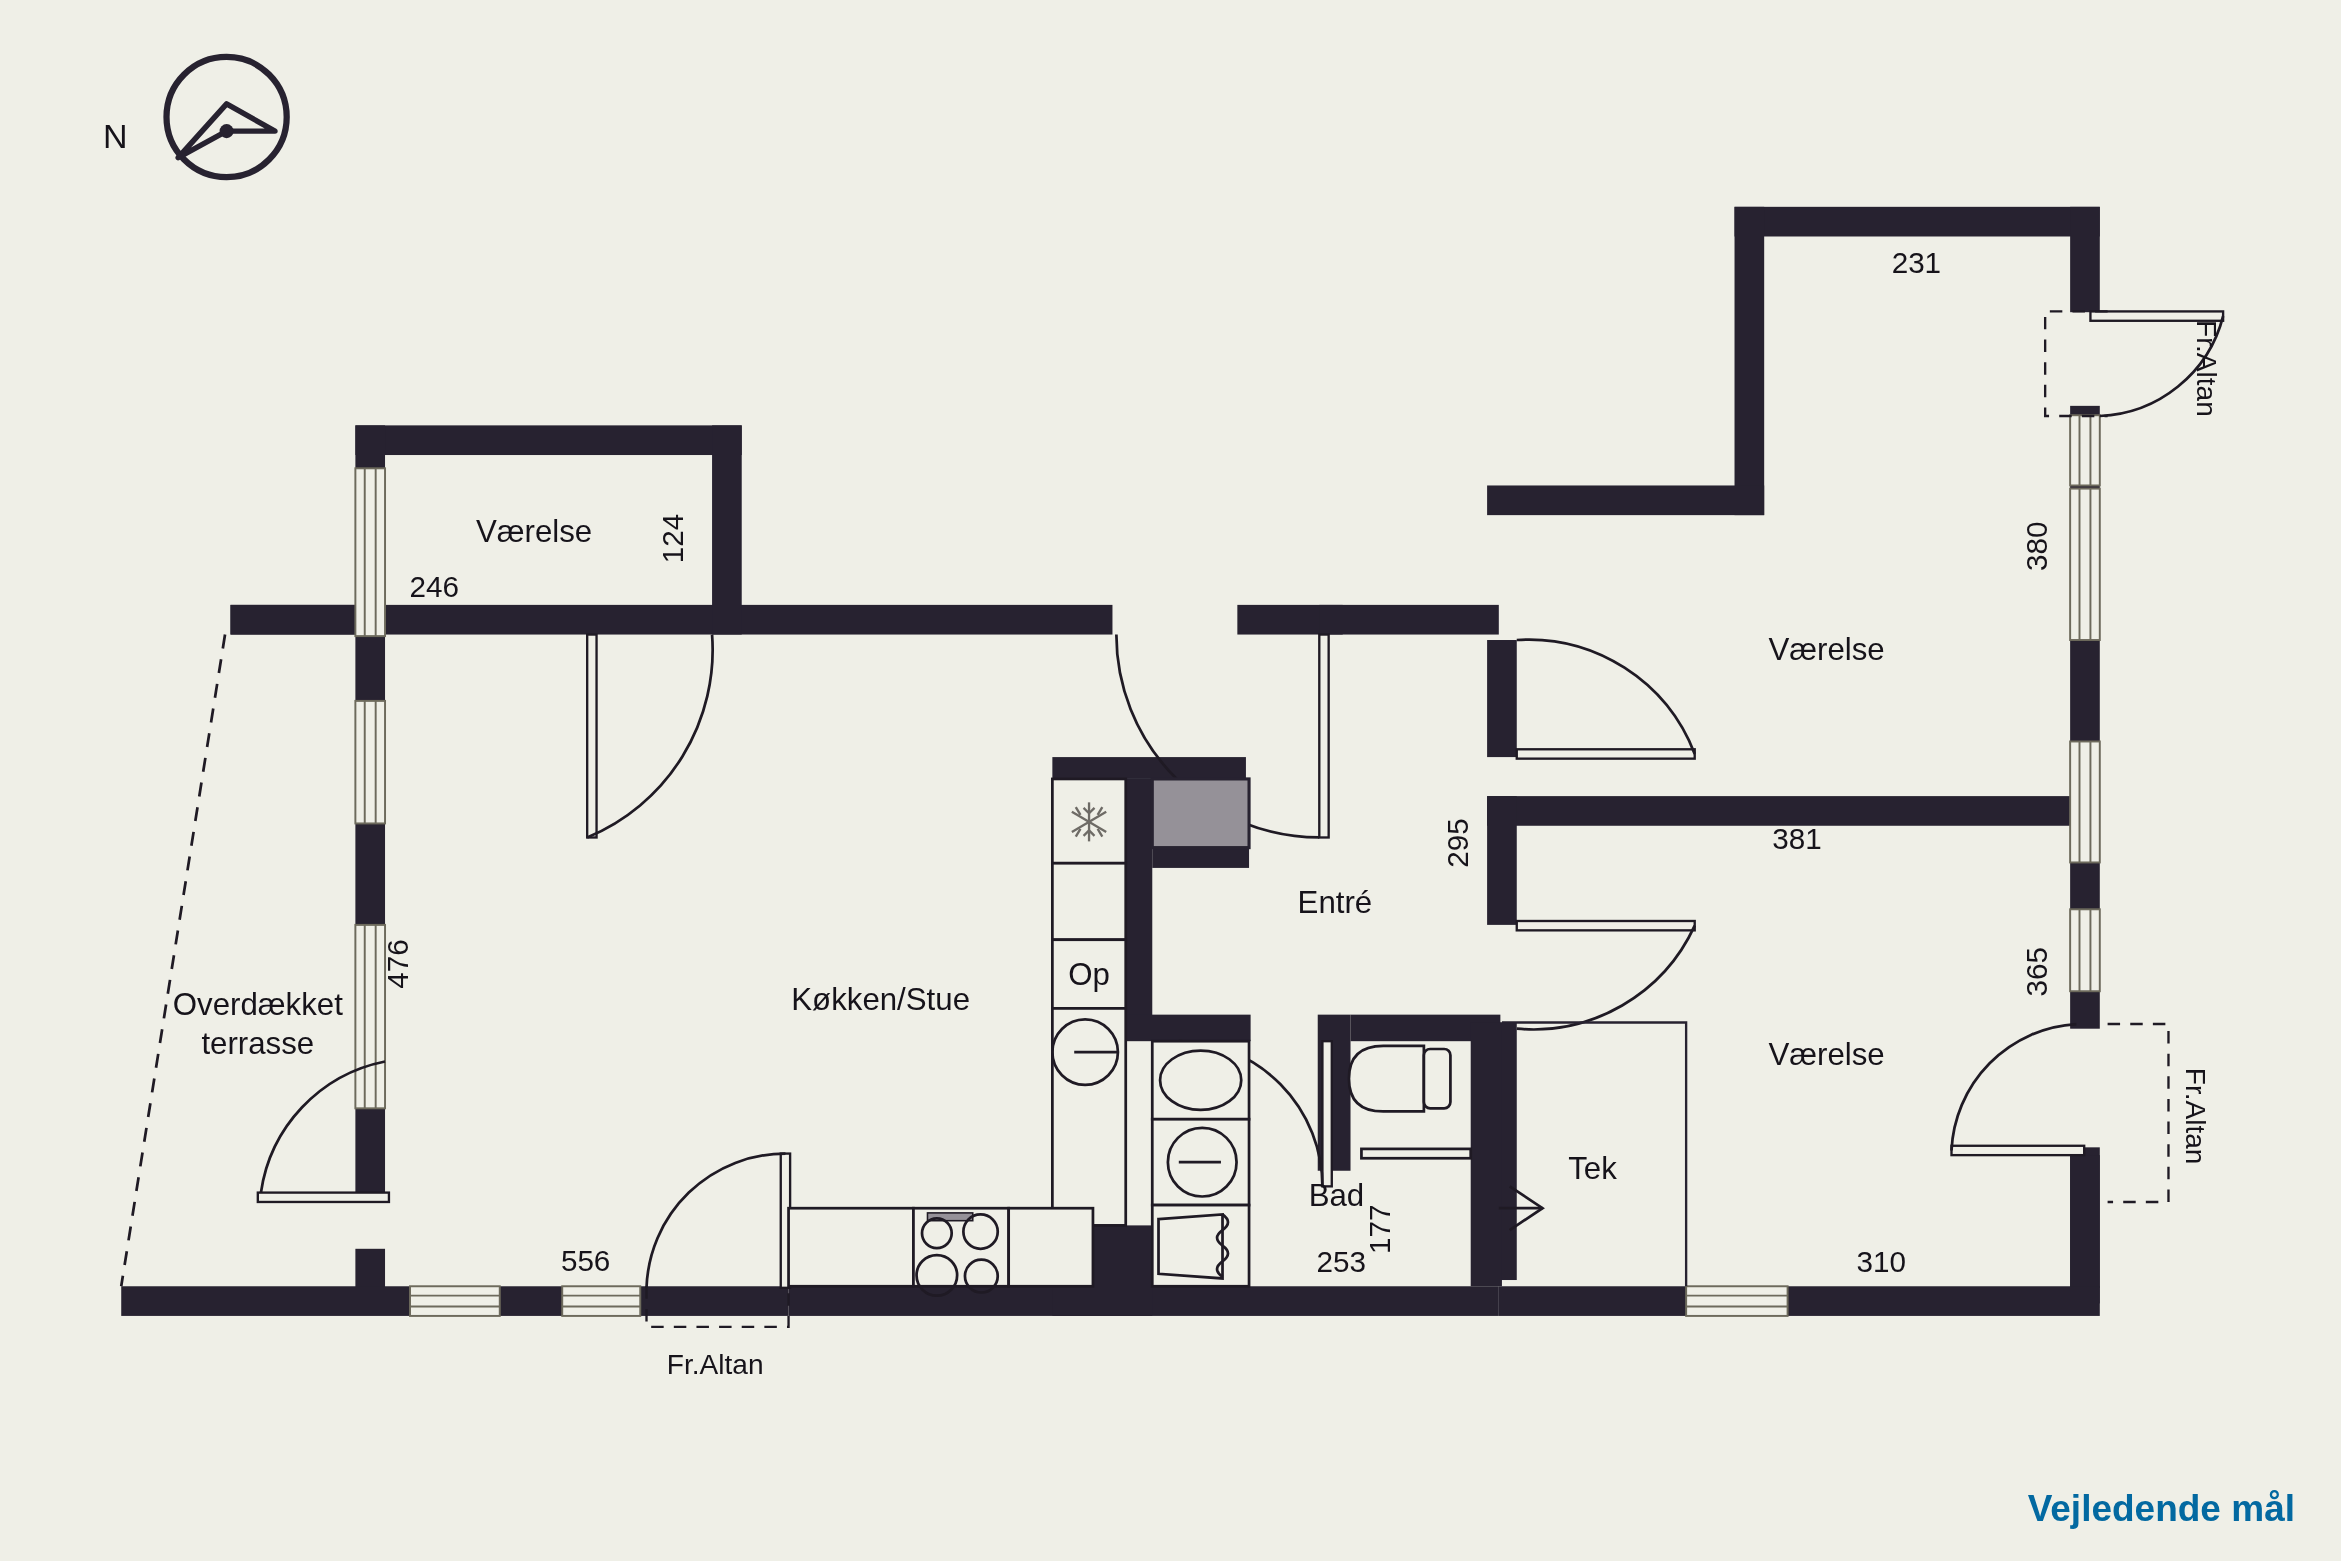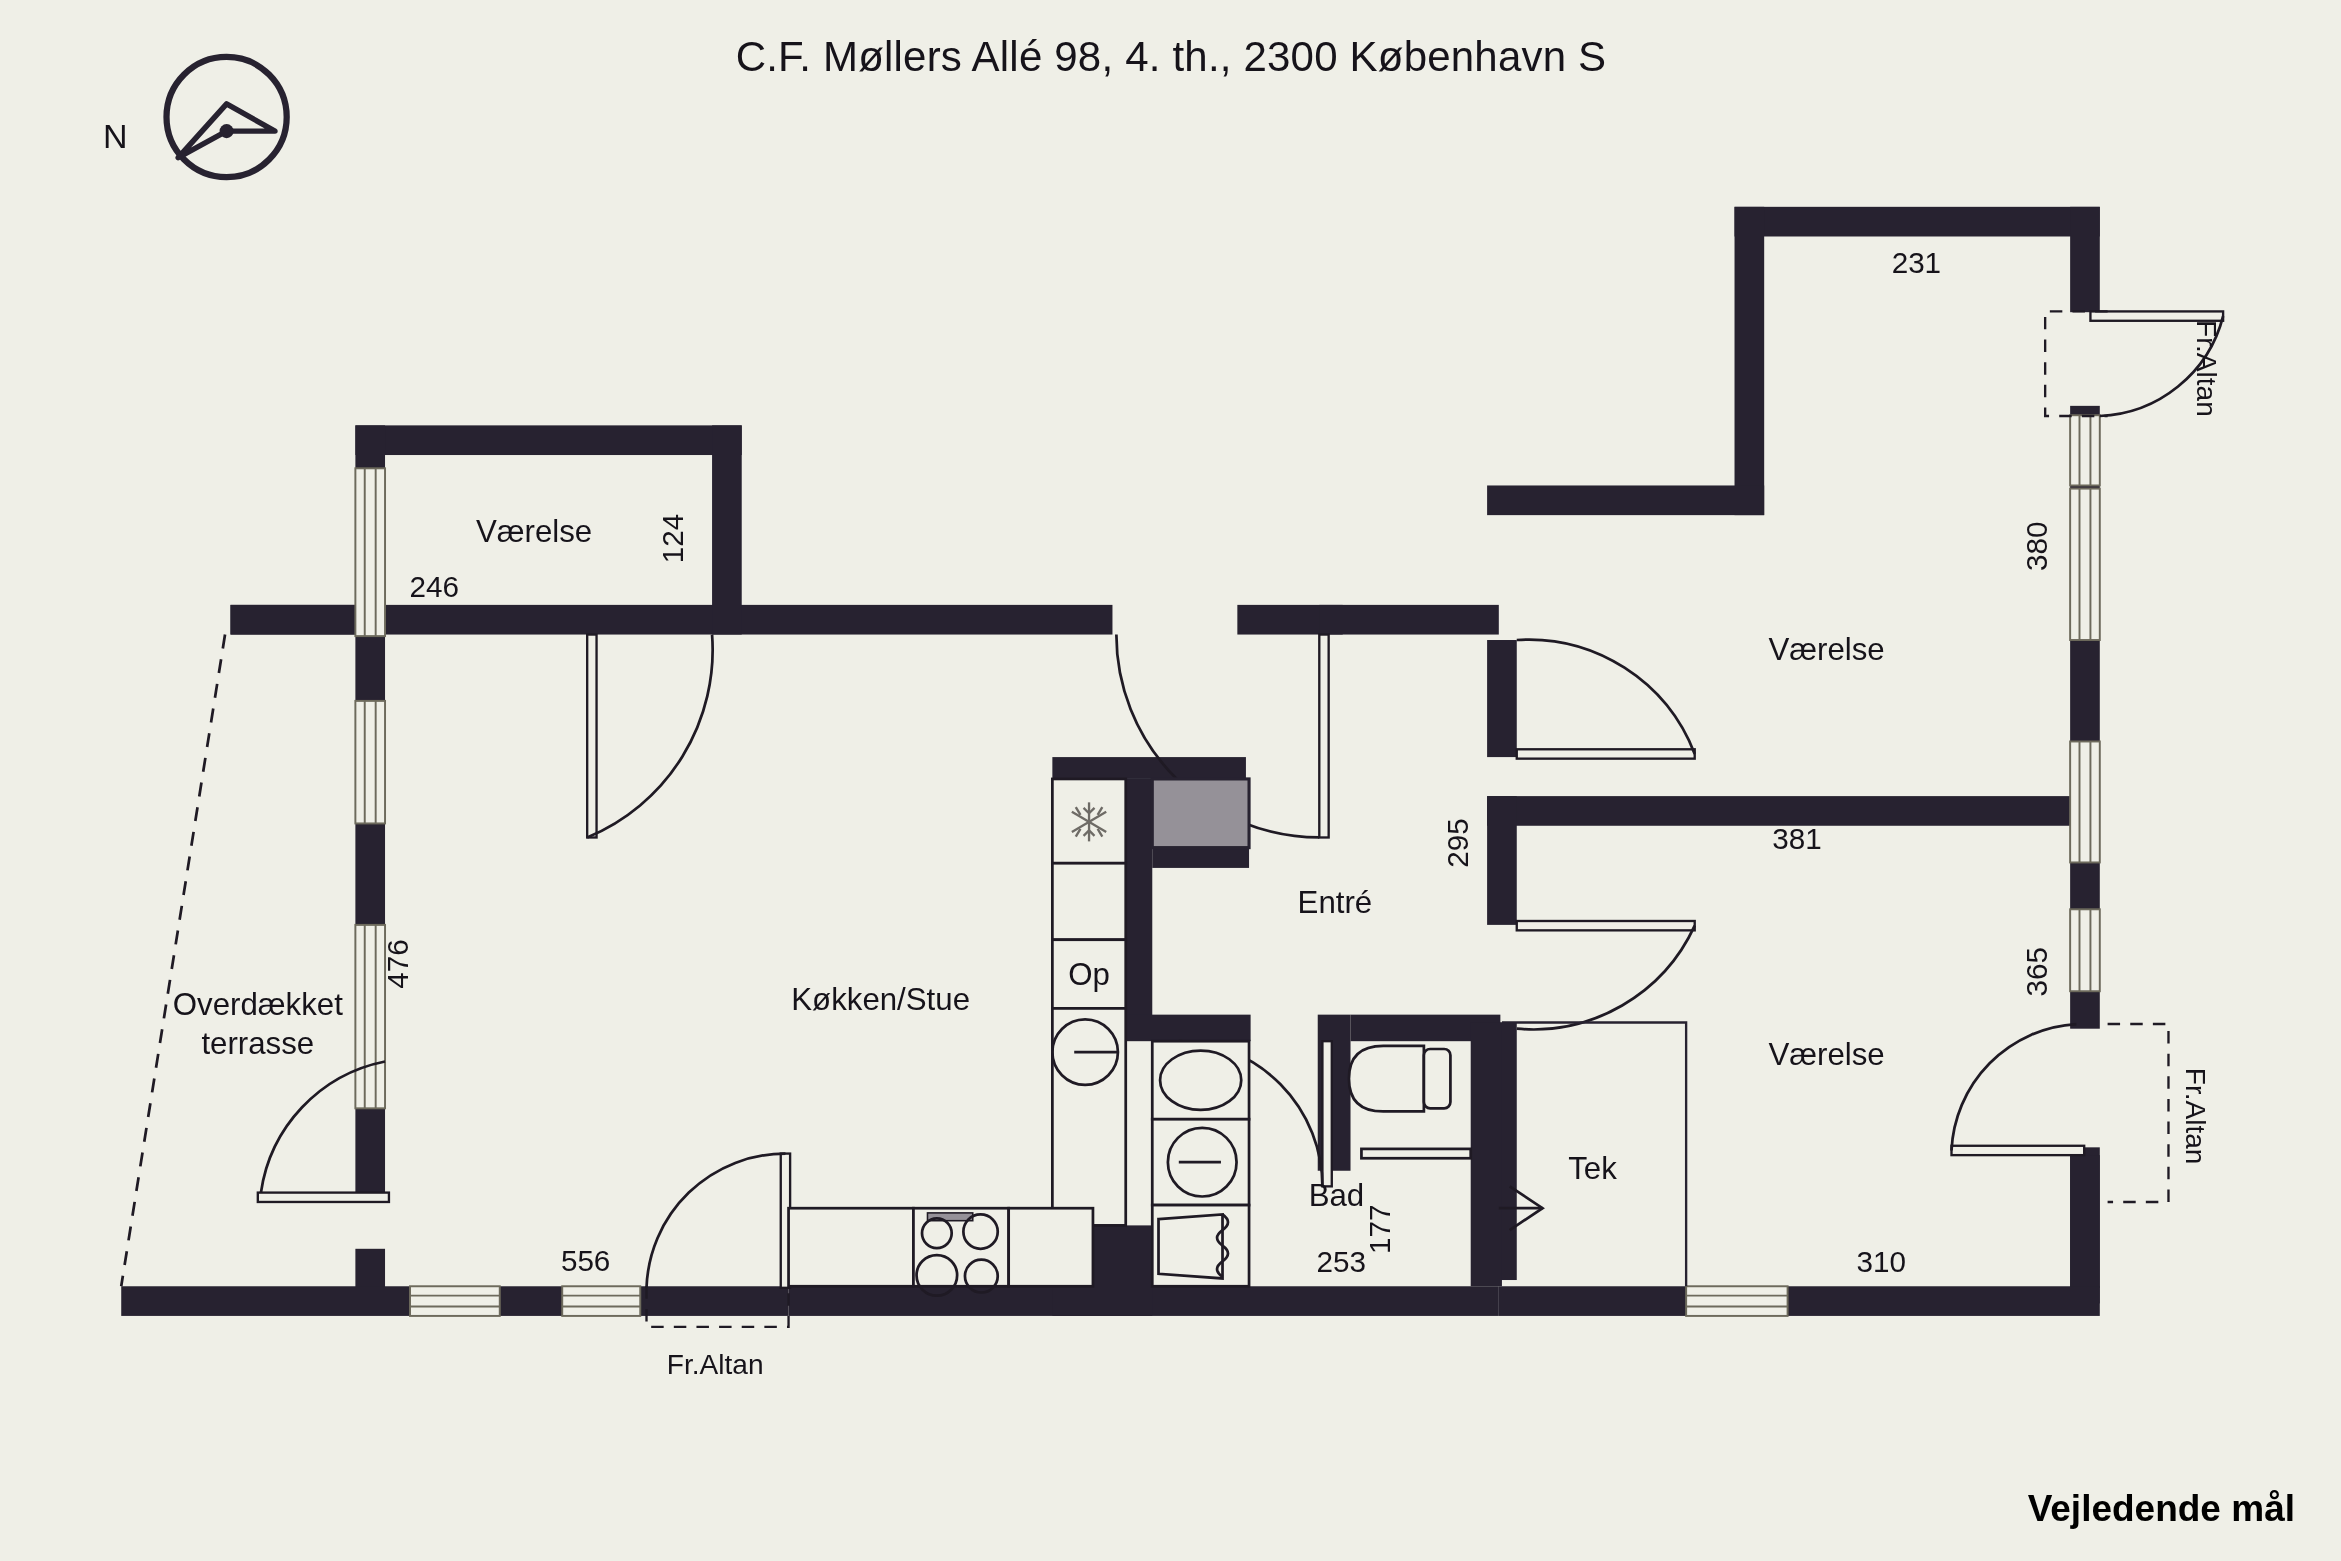--- a/index.html
+++ b/index.html
@@ -31,21 +31,21 @@
     letter-spacing: 0.2px;
     color: #16131a;
     white-space: nowrap;
   }
   .footer-note {
     position: absolute;
     right: 47px;
     bottom: 31px;
     font-size: 37px;
     font-weight: bold;
-    color: #000000;
+    color: #0369a1;
   }
   .compass-label {
     position: absolute;
     left: 103px;
     top: 117px;
     font-size: 34px;
     color: #16131a;
   }
   svg { display:block; }
   text { font-family: "Liberation Sans", sans-serif; fill: #16131a; }
@@ -62,21 +62,20 @@
   .dashedthin{ fill: none; stroke: #1f1a24; stroke-width: 3; stroke-dasharray: 16 13; }
   .winglass  { fill: #EFEFE7; stroke: #6d6a5c; stroke-width: 2.5; }
   .gray-unit { fill: #959198; stroke: #272230; stroke-width: 4; }
   .snow      { fill: none; stroke: #6e6b66; stroke-width: 3; }
 </style>
 </head>
 <body>
 
 <div id="plan-root">
 
-  <div class="page-title">C.F. Møllers Allé 98, 4. th., 2300 København S</div>
   <div class="footer-note">Vejledende mål</div>
   <div class="compass-label">N</div>
 
   <svg width="2342" height="1561" viewBox="0 0 3000 2000">
 
     <g>
       <circle cx="290" cy="150" r="77" fill="none" stroke="#272230" stroke-width="8"></circle>
       <path d="M 228 202 L 290 168 L 352 168 L 290 133 Z" fill="none" stroke="#272230" stroke-width="7" stroke-linejoin="round"></path>
       <circle cx="290" cy="168" r="9" fill="#272230"></circle>
     </g>

